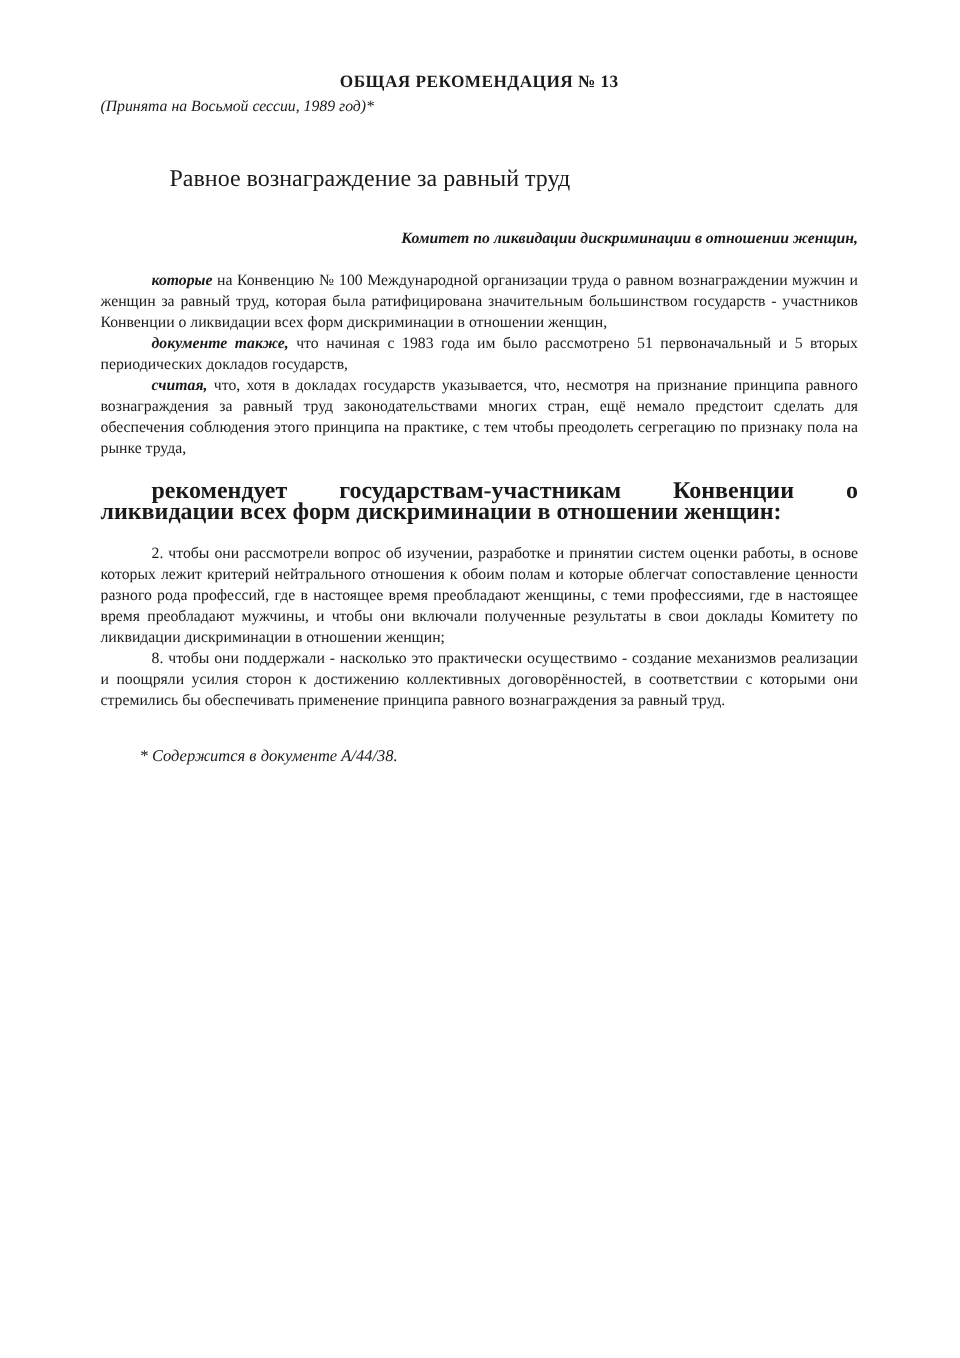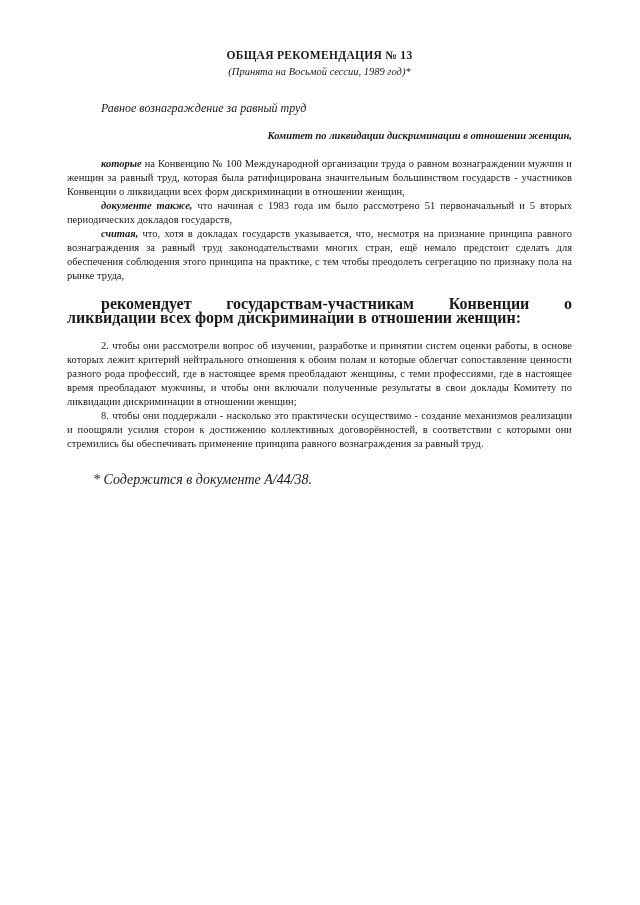--- a/index.html
+++ b/index.html
@@ -32,21 +32,20 @@
   
   .doc-title {
     text-align: center;
     font-weight: bold;
     font-size: 11.5px;
     letter-spacing: 0.3px;
     line-height: 15px;
     margin: 0 0 2px 0;
   }
   .doc-subtitle {
-    text-align: center;
     font-style: italic;
     font-size: 10.5px;
     line-height: 14px;
     margin: 0;
   }
 
   
   .para {
     font-size: 10.5px;
     line-height: 14px;
@@ -59,24 +58,23 @@
     text-indent: 34px;
   }
   .spacer-lg { height: 22px; }
   .spacer-md { height: 14px; }
 
   .lead-bi {
     font-weight: bold;
     font-style: italic;
   }
   .italic-line {
-    font-style: italic;
-    font-size: 12px;
+    font-size: 16px;
     line-height: 14px;
-    margin: 0;
+    margin: 12px;
   }
   .bi-line {
     font-weight: bold;
     font-style: italic;
     font-size: 10.5px;
     line-height: 14px;
     margin: 0;
     text-align: right;
   }
   .bold-para {
@@ -93,21 +91,21 @@
     font-size: 10.5px;
     line-height: 14px;
     text-align: justify;
     text-indent: 34px;
     margin: 0;
   }
 
   
   .footnote {
     font-style: italic;
-    font-size: 14px;
+    font-size: 11px;
     line-height: 14px;
     margin: 0;
     padding-left: 26px;
   }
 </style>
 </head>
 <body>
 
 <div class="page">
   <div class="content">

